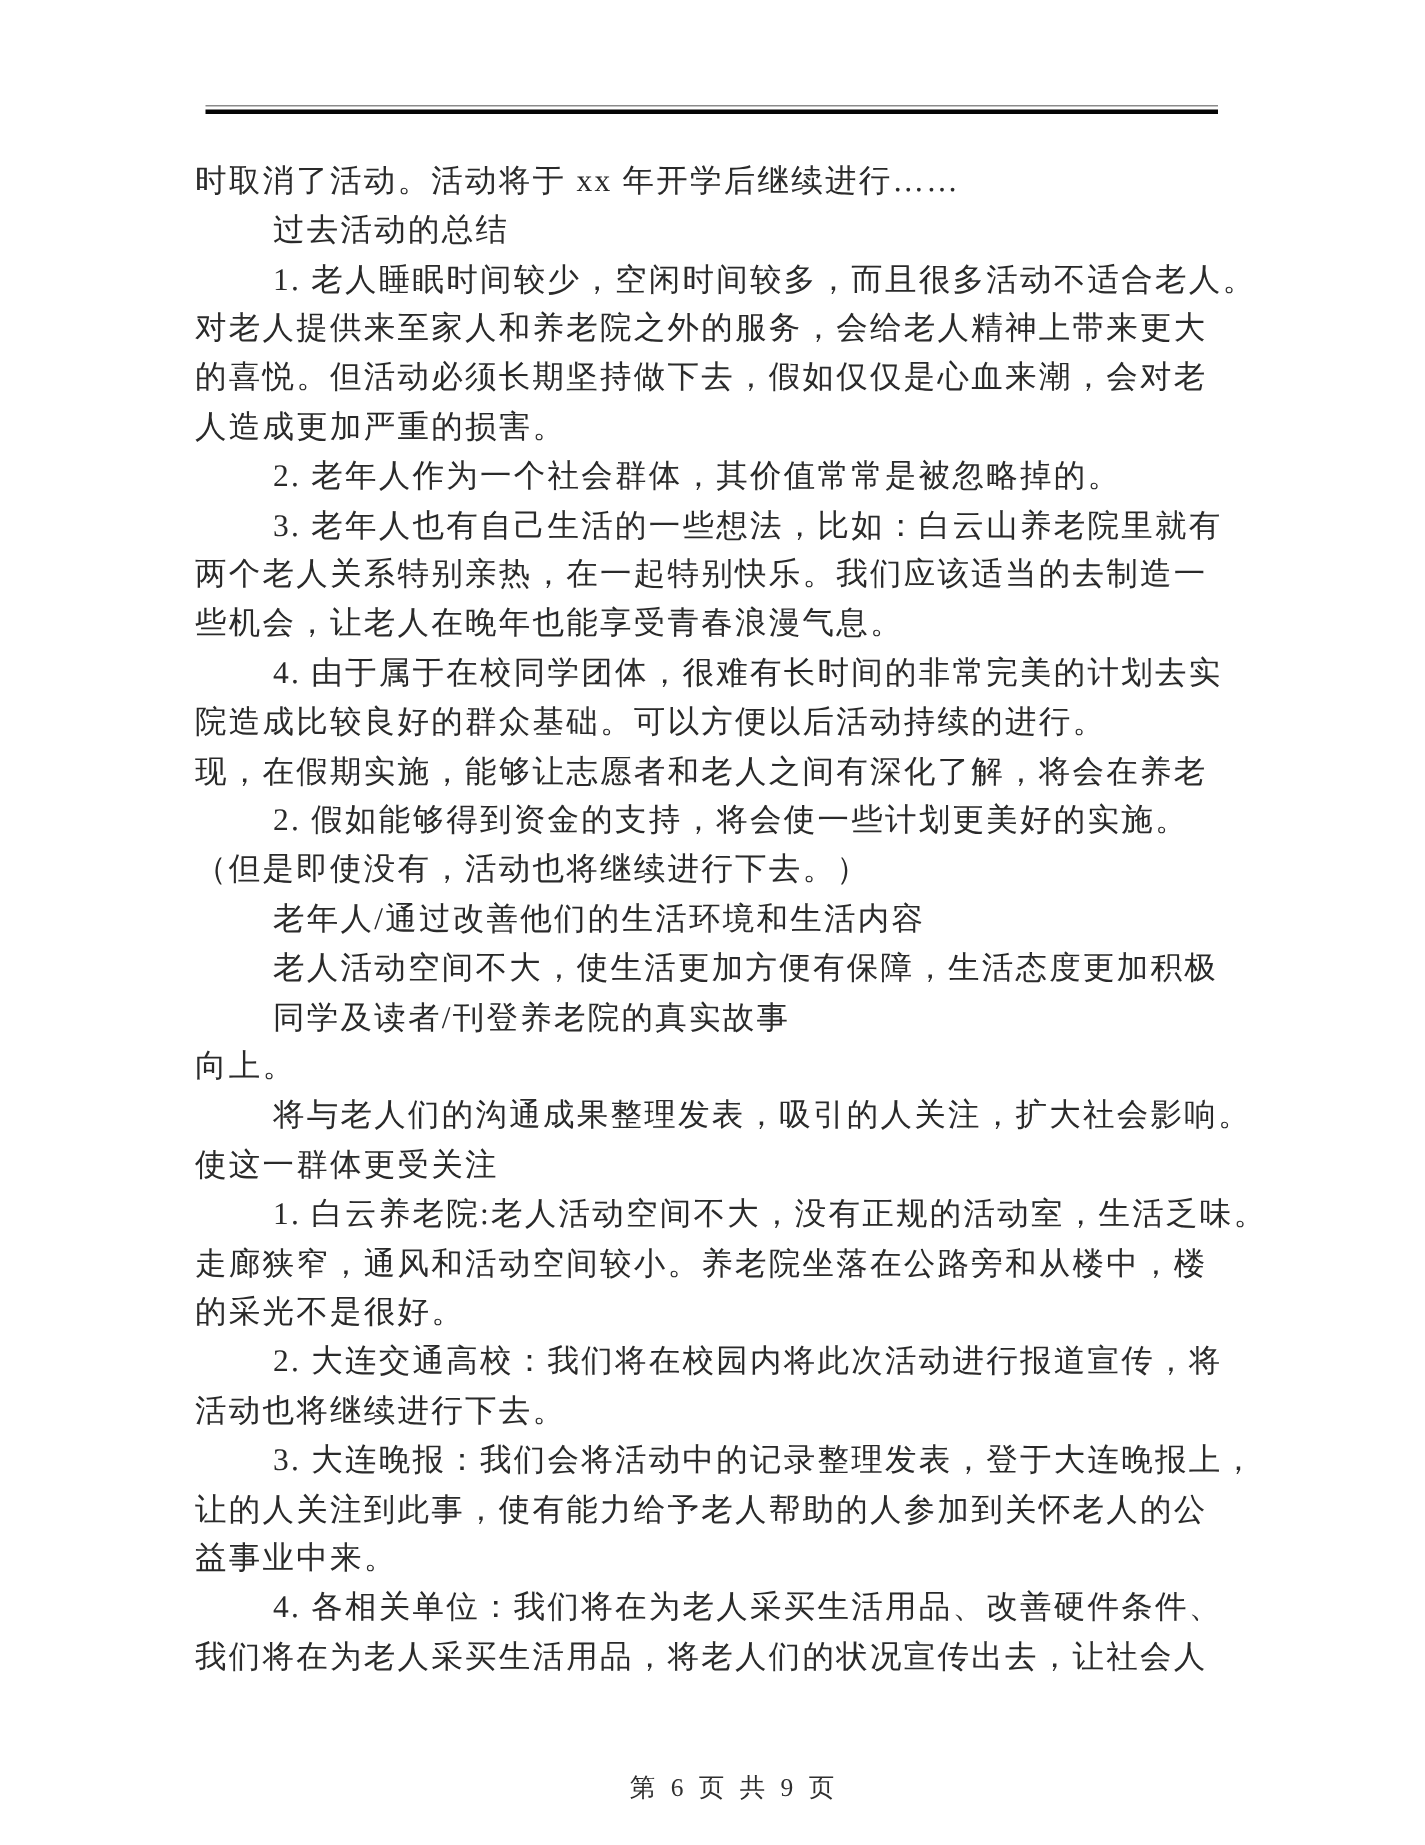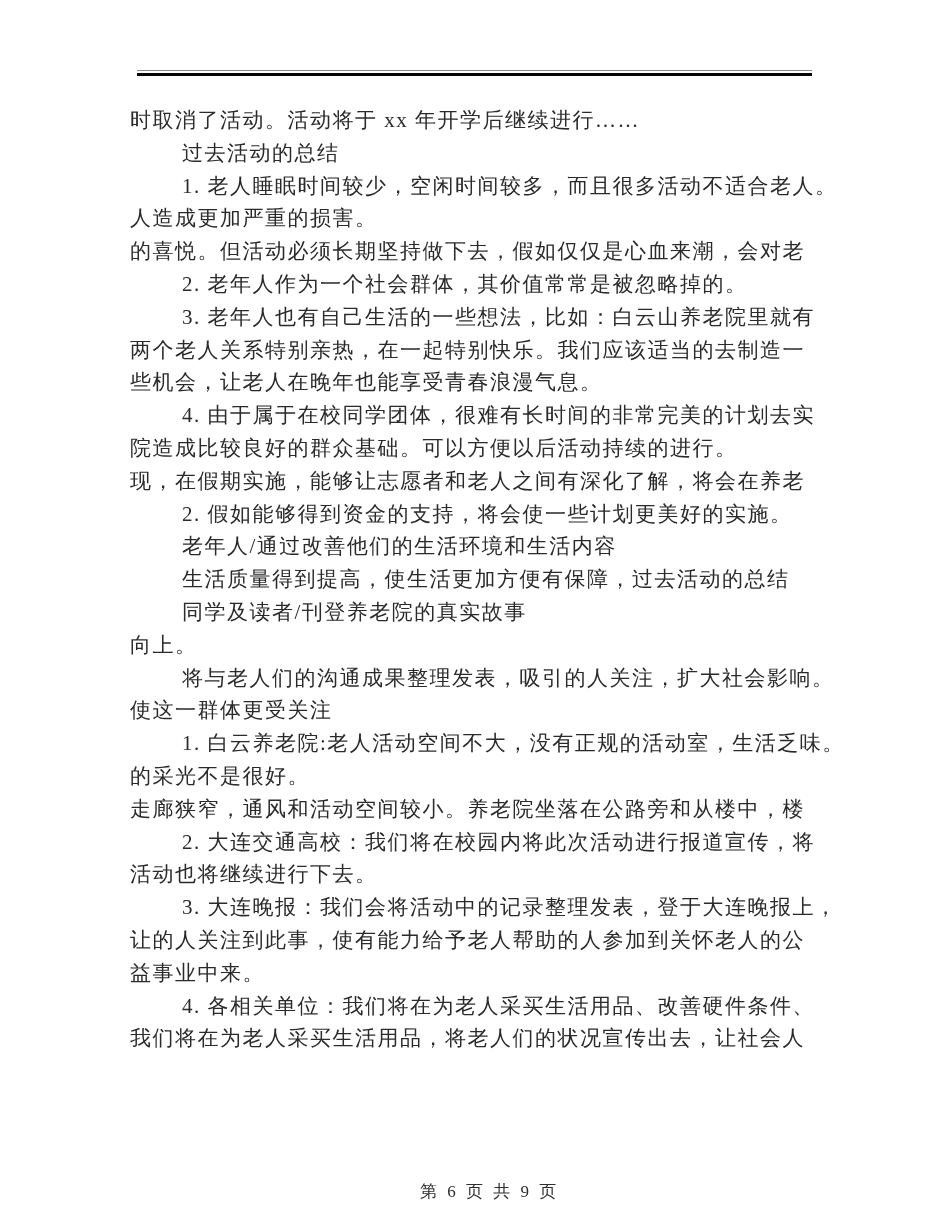--- a/index.html
+++ b/index.html
@@ -77,39 +77,41 @@
   <div class="header-rule">
     <div class="rule-thin"></div>
     <div class="rule-gap"></div>
     <div class="rule-thick"></div>
   </div>
 
   <div class="doc-body" id="doc-body">
       <div class="line">时取消了活动。活动将于 xx 年开学后继续进行……</div>
       <div class="line indent">过去活动的总结</div>
       <div class="line indent">1. 老人睡眠时间较少，空闲时间较多，而且很多活动不适合老人。</div>
+      <div class="line">对老人提供来至家人和养老院之外的服务，会给老人精神上带来更大</div>
+      <div class="line">的喜悦。但活动必须长期坚持做下去，假如仅仅是心血来潮，会对老</div>
       <div class="line">人造成更加严重的损害。</div>
-      <div class="line">的喜悦。但活动必须长期坚持做下去，假如仅仅是心血来潮，会对老</div>
       <div class="line indent">2. 老年人作为一个社会群体，其价值常常是被忽略掉的。</div>
       <div class="line indent">3. 老年人也有自己生活的一些想法，比如：白云山养老院里就有</div>
       <div class="line">两个老人关系特别亲热，在一起特别快乐。我们应该适当的去制造一</div>
       <div class="line">些机会，让老人在晚年也能享受青春浪漫气息。</div>
       <div class="line indent">4. 由于属于在校同学团体，很难有长时间的非常完美的计划去实</div>
       <div class="line">院造成比较良好的群众基础。可以方便以后活动持续的进行。</div>
       <div class="line">现，在假期实施，能够让志愿者和老人之间有深化了解，将会在养老</div>
       <div class="line indent">2. 假如能够得到资金的支持，将会使一些计划更美好的实施。</div>
+      <div class="line">（但是即使没有，活动也将继续进行下去。）</div>
       <div class="line indent">老年人/通过改善他们的生活环境和生活内容</div>
-      <div class="line indent">生活质量得到提高，使生活更加方便有保障，过去活动的总结</div>
+      <div class="line indent">老人活动空间不大，使生活更加方便有保障，生活态度更加积极</div>
       <div class="line indent">同学及读者/刊登养老院的真实故事</div>
       <div class="line">向上。</div>
       <div class="line indent">将与老人们的沟通成果整理发表，吸引的人关注，扩大社会影响。</div>
       <div class="line">使这一群体更受关注</div>
       <div class="line indent">1. 白云养老院:老人活动空间不大，没有正规的活动室，生活乏味。</div>
+      <div class="line">走廊狭窄，通风和活动空间较小。养老院坐落在公路旁和从楼中，楼</div>
       <div class="line">的采光不是很好。</div>
-      <div class="line">走廊狭窄，通风和活动空间较小。养老院坐落在公路旁和从楼中，楼</div>
       <div class="line indent">2. 大连交通高校：我们将在校园内将此次活动进行报道宣传，将</div>
       <div class="line">活动也将继续进行下去。</div>
       <div class="line indent">3. 大连晚报：我们会将活动中的记录整理发表，登于大连晚报上，</div>
       <div class="line">让的人关注到此事，使有能力给予老人帮助的人参加到关怀老人的公</div>
       <div class="line">益事业中来。</div>
       <div class="line indent">4. 各相关单位：我们将在为老人采买生活用品、改善硬件条件、</div>
       <div class="line">我们将在为老人采买生活用品，将老人们的状况宣传出去，让社会人</div>
     </div>
 
   <div class="footer">

